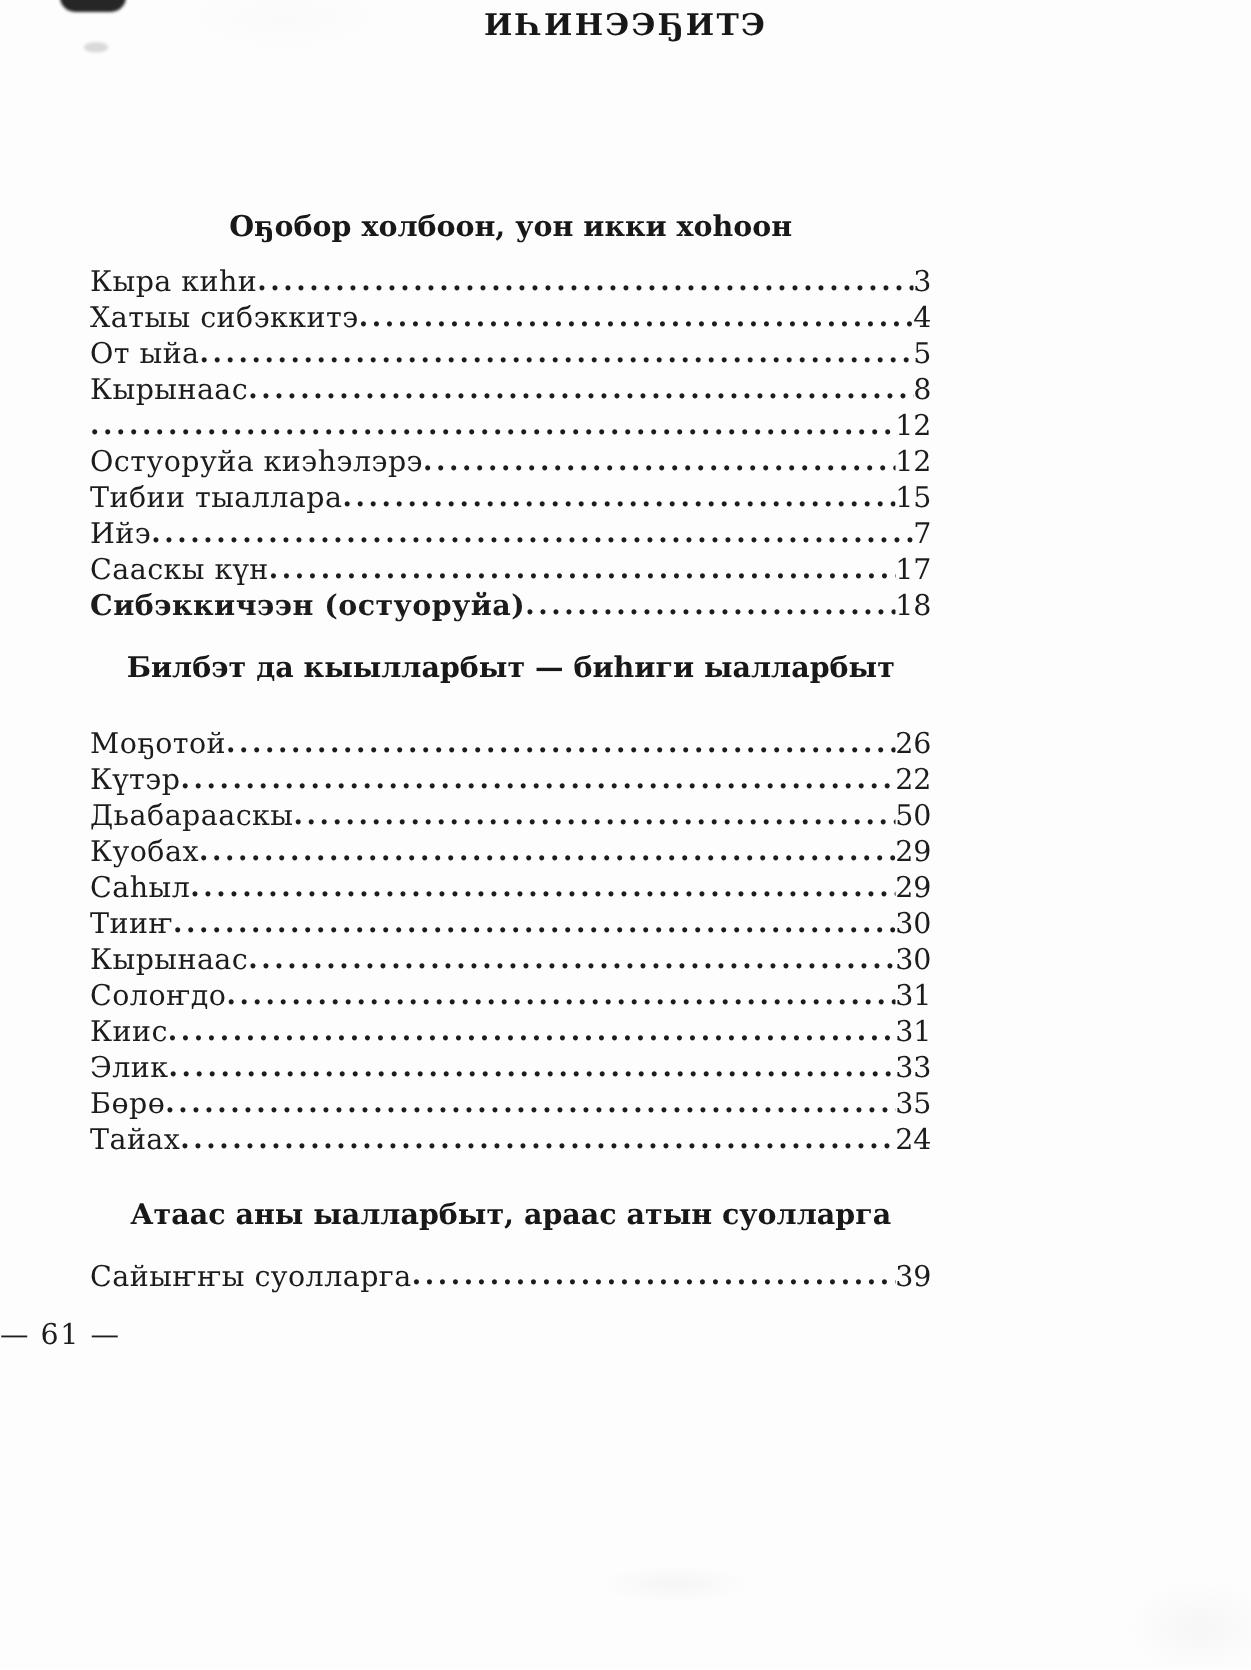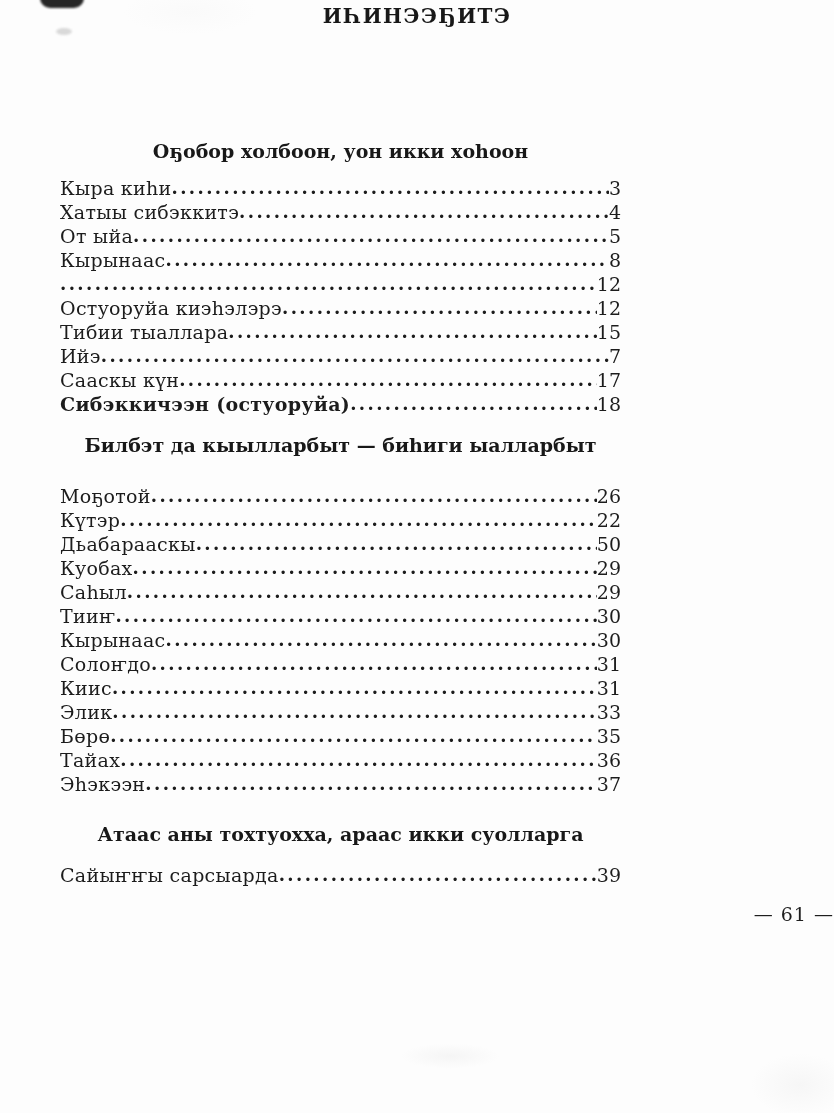--- a/index.html
+++ b/index.html
@@ -92,21 +92,21 @@
     letter-spacing: 2.4px;
     font-weight: bold;
     font-size: 18px;
   }
   .entry .num {
     flex: 0 0 auto;
     text-align: right;
   }
   .footer {
     margin-top: 16px;
-    text-align: right;
+    text-align: left;
     font-size: 19px;
     line-height: 22px;
     letter-spacing: 1px;
     color: #1e1e1e;
   }
 </style>
 </head>
 <body>
 
 <div class="page">
@@ -224,34 +224,29 @@
             <span class="num">33</span>
           </div>
           <div class="entry">
             <span class="label">Бөрө</span>
             <span class="dots"></span>
             <span class="num">35</span>
           </div>
           <div class="entry">
             <span class="label">Тайах</span>
             <span class="dots"></span>
-            <span class="num">36</span>
-          </div>
-          <div class="entry">
-            <span class="label">Эһэкээн</span>
-            <span class="dots"></span>
-            <span class="num">37</span>
+            <span class="num">24</span>
           </div>
         </div>
       </section>
       <section class="toc-section s2">
-        <h2 class="sec-heading">Атаас аны тохтуохха, араас икки суолларга</h2>
+        <h2 class="sec-heading">Атаас аны ыалларбыт, араас атын суолларга</h2>
         <div class="entries">
           <div class="entry">
-            <span class="label">Сайыҥҥы сарсыарда</span>
+            <span class="label">Сайыҥҥы суолларга</span>
             <span class="dots"></span>
             <span class="num">39</span>
           </div>
         </div>
       </section>
     </div>
 
   <div class="footer">— 61 —</div>
 </div>
 

